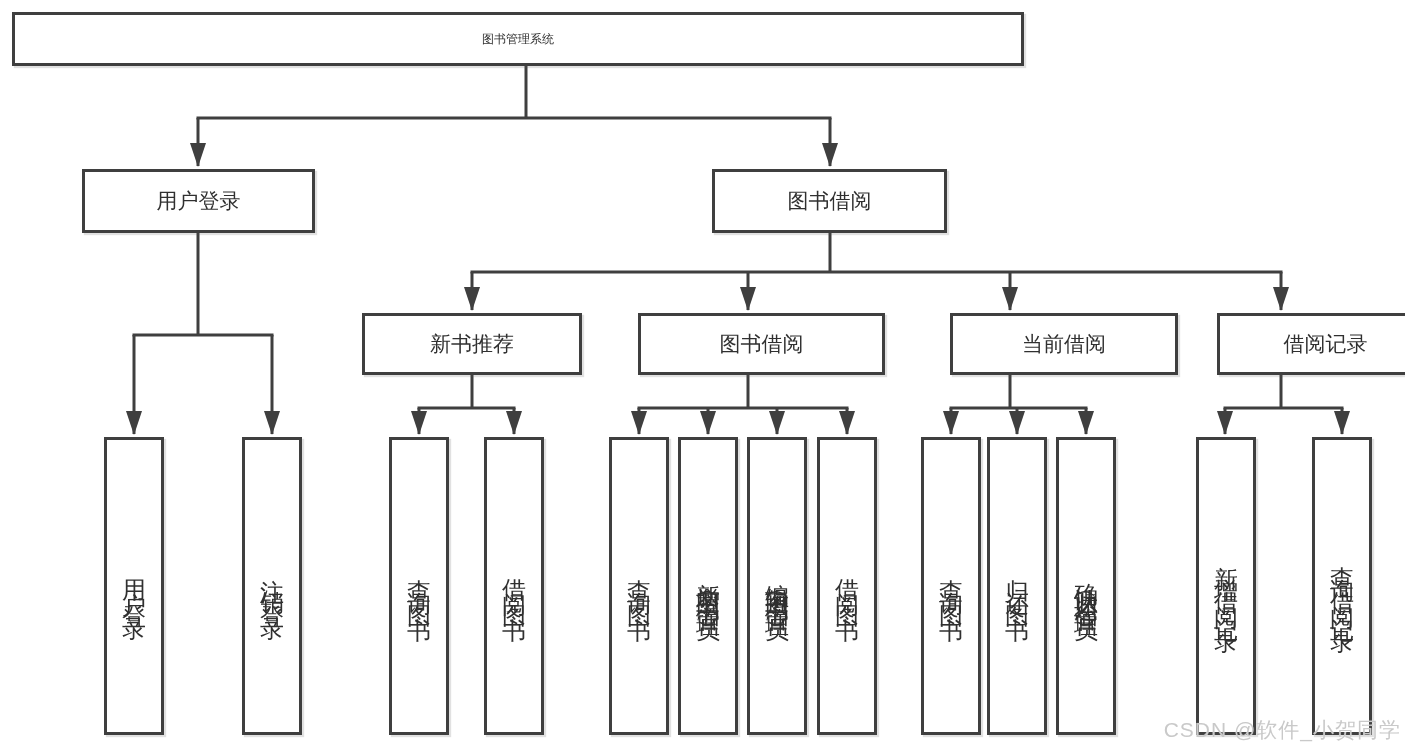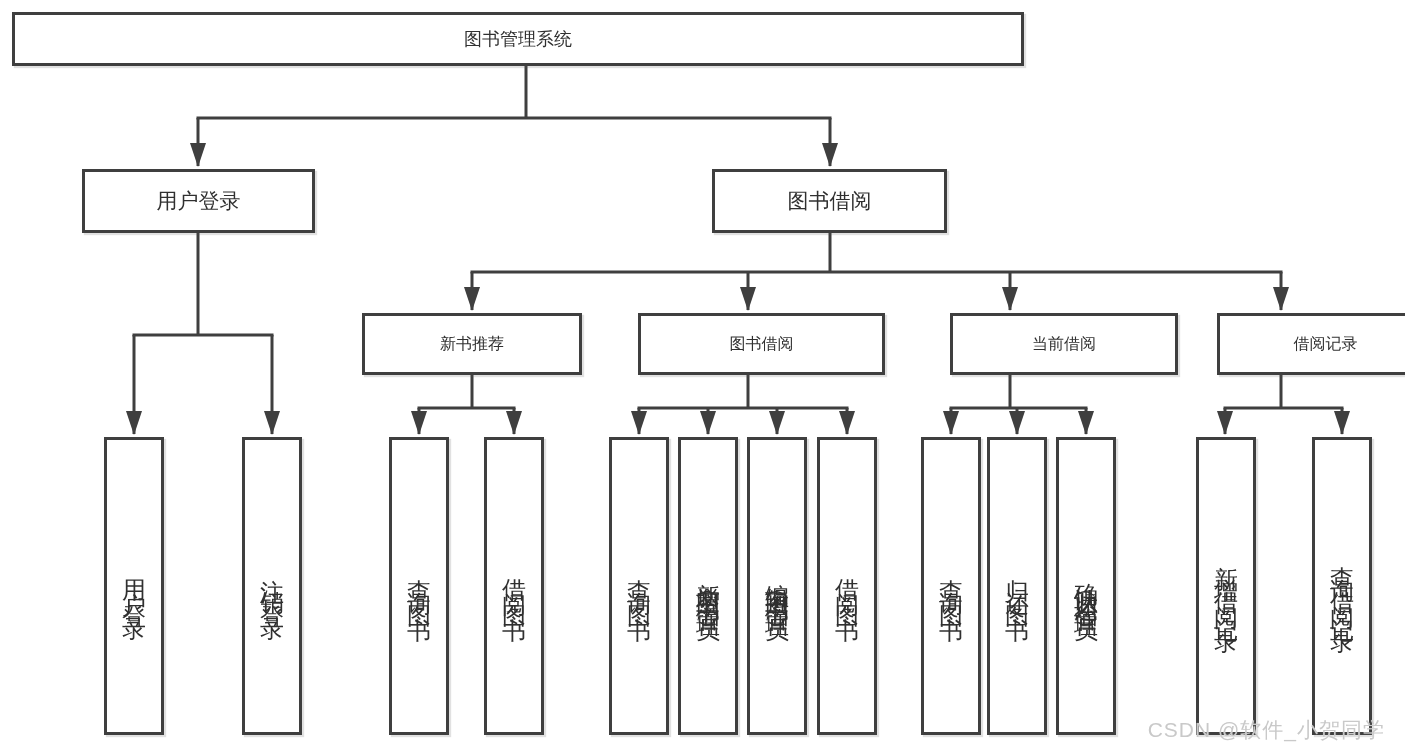--- a/index.html
+++ b/index.html
@@ -33,33 +33,33 @@
     background: #ffffff;
     border: 3px solid var(--line);
     color: var(--text);
     display: flex;
     align-items: center;
     justify-content: center;
     text-align: center;
     z-index: 2;
     box-shadow: 2px 2px 1px rgba(90,90,90,0.18);
   }
-  .node-root   { left: 12px;  top: 12px;  width: 1012px; height: 54px; font-size: 18px; }
+  .node-root   { left: 12px;  top: 12px;  width: 1012px; height: 54px; font-size: 12px; }
   .node-l2     { top: 169px;  height: 64px; font-size: 21px; }
-  .node-l3     { top: 313px;  height: 62px; font-size: 16px; }
+  .node-l3     { top: 313px;  height: 62px; font-size: 21px; }
   .node-leaf   { top: 437px;  height: 298px; width: 60px; font-size: 24px; }
   .vtext {
     writing-mode: vertical-rl;
     text-orientation: mixed;
     line-height: 54px;
     white-space: nowrap;
   }
   #watermark {
     position: absolute;
-    right: 20px;
+    right: 4px;
     bottom: 3px;
     z-index: 3;
     font-size: 21px;
     color: var(--watermark);
     letter-spacing: 1px;
     text-shadow: 0 0 1px rgba(255,255,255,0.6);
   }
 </style>
 </head>
 <body>

